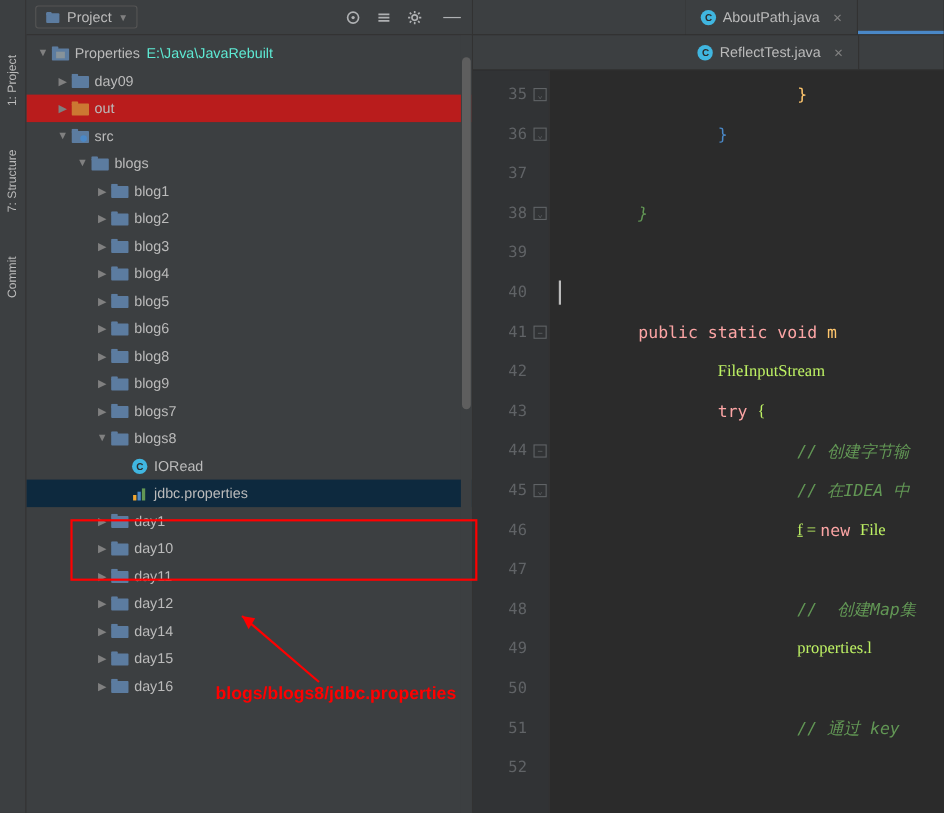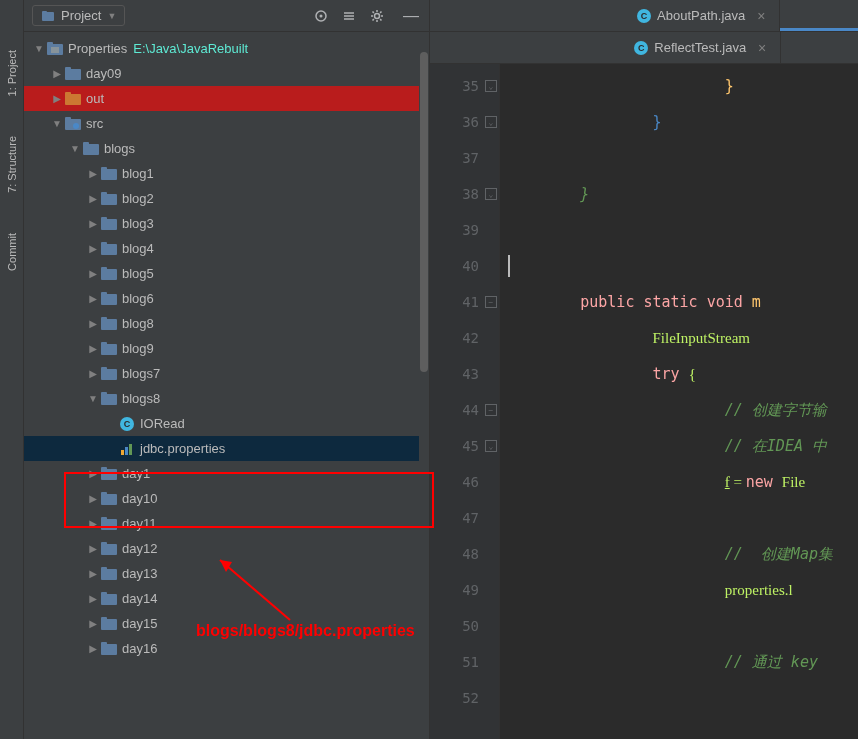--- a/index.html
+++ b/index.html
@@ -527,31 +527,20 @@
           <div class="tree-node">
             <span class="indent" style="width: 54px;"></span>
             <span class="arrow collapsed"></span>
             <span class="folder-icon">
               <svg width="16" height="14" viewBox="0 0 16 14">
                 <rect x="0" y="2" width="16" height="11" fill="#5c7ca0" rx="1"></rect>
                 <rect x="0" y="0" width="6" height="4" fill="#5c7ca0" rx="1"></rect>
               </svg>
             </span>
             <span class="node-label">day12</span>
-          </div>
-          <div class="tree-node">
-            <span class="indent" style="width: 54px;"></span>
-            <span class="arrow collapsed"></span>
-            <span class="folder-icon">
-              <svg width="16" height="14" viewBox="0 0 16 14">
-                <rect x="0" y="2" width="16" height="11" fill="#5c7ca0" rx="1"></rect>
-                <rect x="0" y="0" width="6" height="4" fill="#5c7ca0" rx="1"></rect>
-              </svg>
-            </span>
-            <span class="node-label">day13</span>
           </div>
           <div class="tree-node">
             <span class="indent" style="width: 54px;"></span>
             <span class="arrow collapsed"></span>
             <span class="folder-icon">
               <svg width="16" height="14" viewBox="0 0 16 14">
                 <rect x="0" y="2" width="16" height="11" fill="#5c7ca0" rx="1"></rect>
                 <rect x="0" y="0" width="6" height="4" fill="#5c7ca0" rx="1"></rect>
               </svg>
             </span>

